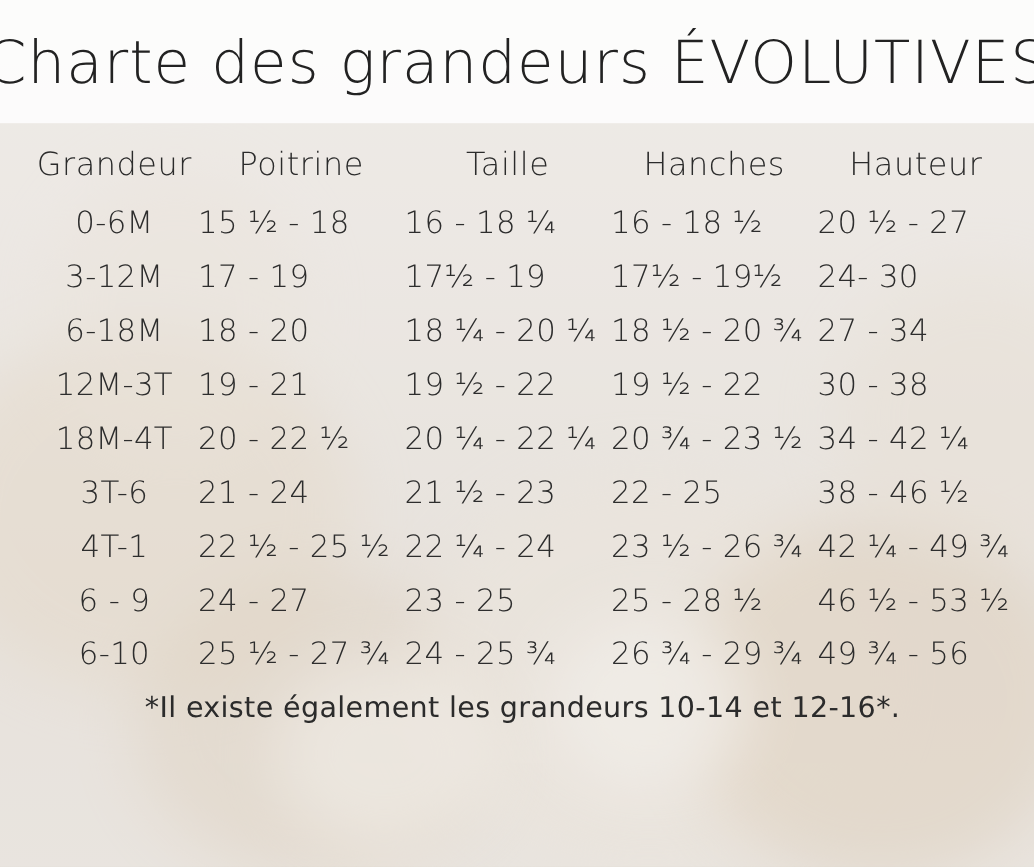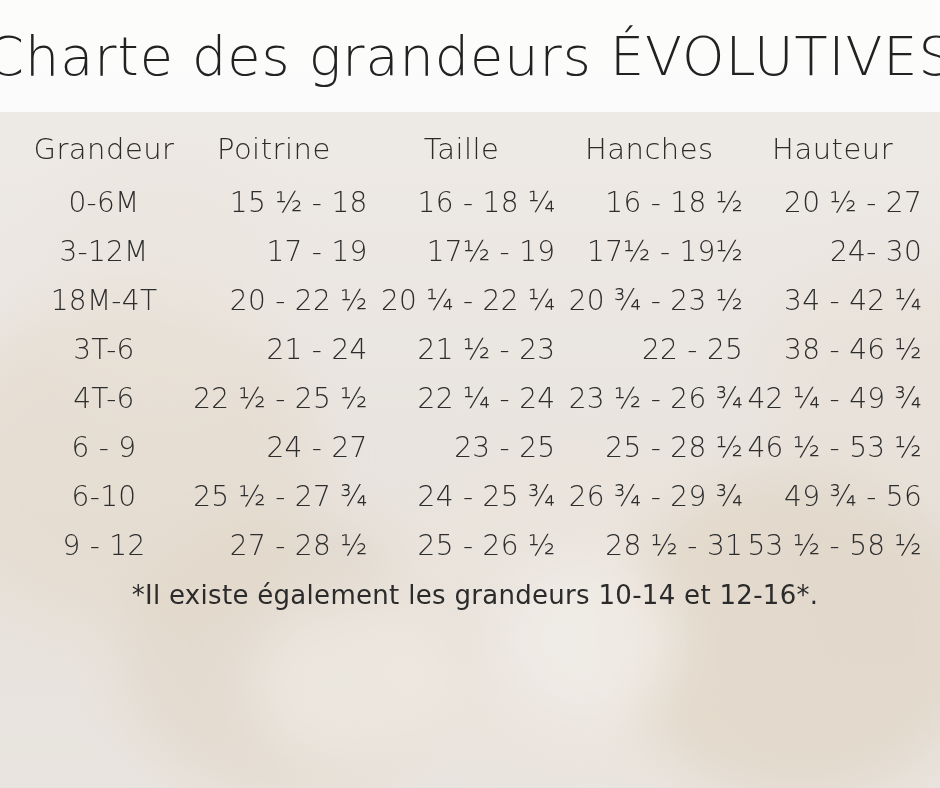--- a/index.html
+++ b/index.html
@@ -80,21 +80,21 @@
     letter-spacing: 0.5px;
   }
   table.size-chart th:first-child,
   table.size-chart td:first-child {
     text-align: center;
   }
   table.size-chart td {
     font-weight: 300;
     font-size: 28px;
     color: #2d2d2d;
-    text-align: right;
+    text-align: left;
     padding: 8px 0;
     letter-spacing: 0.3px;
     white-space: nowrap;
   }
   col.c-size { width: 17%; }
   col.c-a { width: 21%; }
   col.c-b { width: 21%; }
   col.c-c { width: 21%; }
   col.c-d { width: 20%; }
 
@@ -156,60 +156,67 @@
           <td>20 ½ - 27</td>
         </tr>
         <tr>
           <td>3-12M</td>
           <td>17 - 19</td>
           <td>17½ - 19</td>
           <td>17½ - 19½</td>
           <td>24- 30</td>
         </tr>
         <tr>
+          <td>6-18M</td>
+          <td>18 - 20</td>
+          <td>18 ¼ - 20 ¼</td>
+          <td>18 ½ - 20 ¾</td>
+          <td>27 - 34</td>
+        </tr>
+        <tr>
+          <td>12M-3T</td>
+          <td>19 - 21</td>
+          <td>19 ½ - 22</td>
+          <td>19 ½ - 22</td>
+          <td>30 - 38</td>
+        </tr>
+        <tr>
           <td>18M-4T</td>
           <td>20 - 22 ½</td>
           <td>20 ¼ - 22 ¼</td>
           <td>20 ¾ - 23 ½</td>
           <td>34 - 42 ¼</td>
         </tr>
         <tr>
           <td>3T-6</td>
           <td>21 - 24</td>
           <td>21 ½ - 23</td>
           <td>22 - 25</td>
           <td>38 - 46 ½</td>
         </tr>
         <tr>
-          <td>4T-6</td>
+          <td>4T-1</td>
           <td>22 ½ - 25 ½</td>
           <td>22 ¼ - 24</td>
           <td>23 ½ - 26 ¾</td>
           <td>42 ¼ - 49 ¾</td>
         </tr>
         <tr>
           <td>6 - 9</td>
           <td>24 - 27</td>
           <td>23 - 25</td>
           <td>25 - 28 ½</td>
           <td>46 ½ - 53 ½</td>
         </tr>
         <tr>
           <td>6-10</td>
           <td>25 ½ - 27 ¾</td>
           <td>24 - 25 ¾</td>
           <td>26 ¾ - 29 ¾</td>
           <td>49 ¾ - 56</td>
         </tr>
-        <tr>
-          <td>9 - 12</td>
-          <td>27 - 28 ½</td>
-          <td>25 - 26 ½</td>
-          <td>28 ½ - 31</td>
-          <td>53 ½ - 58 ½</td>
-        </tr>
       </tbody>
     </table>
 
     <div class="footnote">*Il existe également les grandeurs 10-14 et 12-16*.</div>
   </div>
 
 </div>
 
 </body></html>

